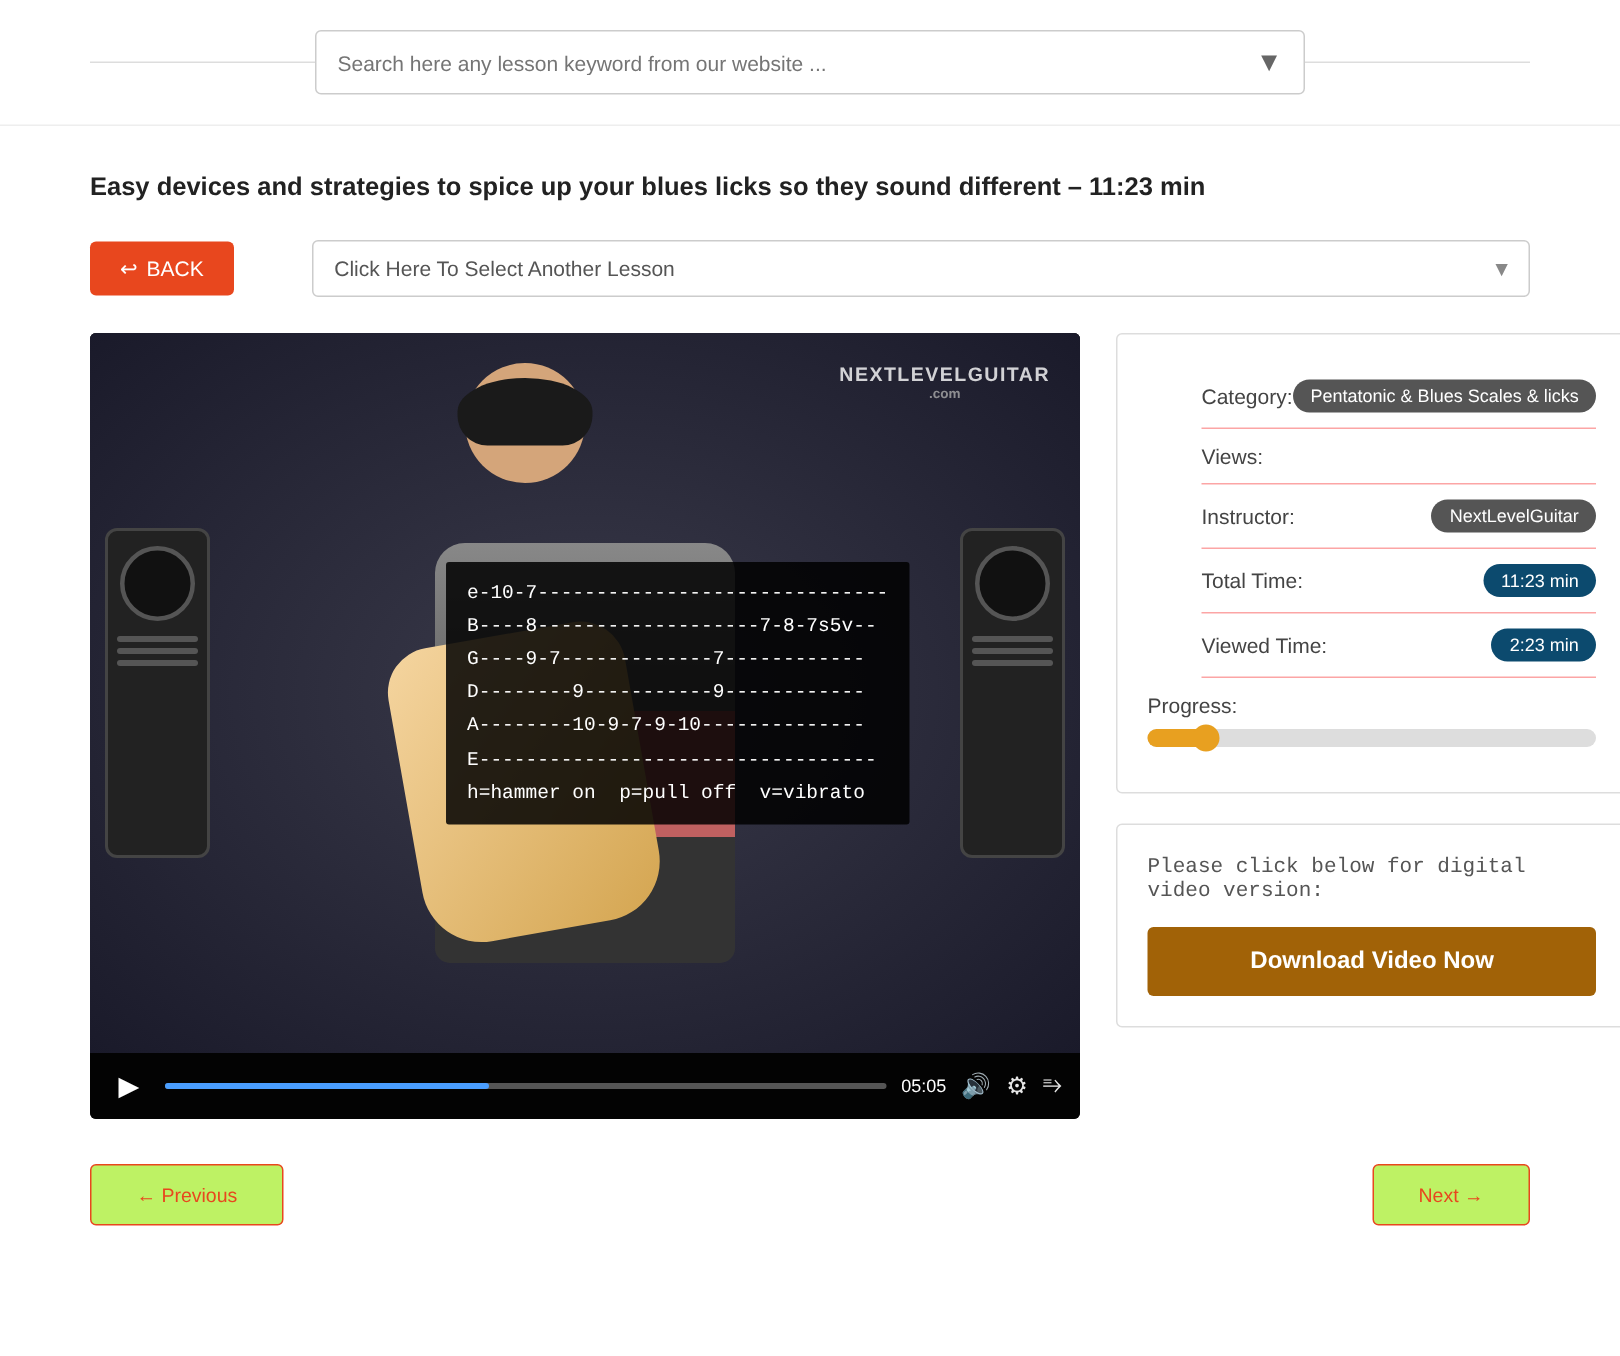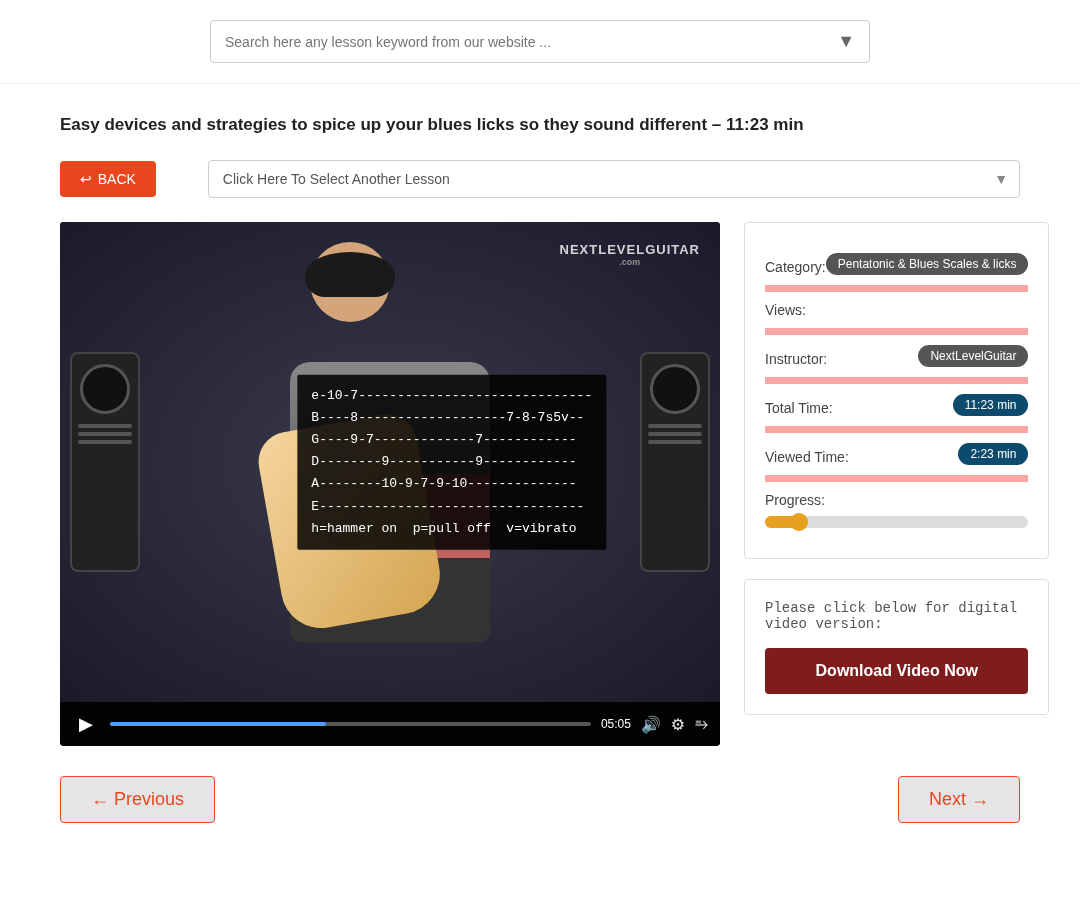--- a/index.html
+++ b/index.html
@@ -10,21 +10,20 @@
       font-size: 14px;
     }
 
     
     .header {
       display: flex;
       align-items: center;
       justify-content: center;
       padding: 20px 60px;
       border-bottom: 1px solid #eee;
-      flex-direction: column;
     }
     .search-container {
       display: flex;
       align-items: center;
       border: 1px solid #ccc;
       border-radius: 4px;
       width: 660px;
       padding: 10px 14px;
       background: #fff;
     }
@@ -318,24 +317,25 @@
       flex: 1;
     }
     .info-card {
       border: 1px solid #ddd;
       border-radius: 4px;
       padding: 20px;
       margin-bottom: 20px;
     }
     .info-row {
       display: flex;
-      align-items: flex-end;
+      align-items: center;
       justify-content: space-between;
       padding: 10px 0;
-      border-bottom: 7px solid #fca5a5;
+      border-bottom: 1px solid #fca5a5;
+      margin-left: 36px;
     }
     .info-row:last-child { border-bottom: none; }
     .info-label {
       font-size: 14px;
       color: #444;
       font-weight: 500;
     }
     .info-badge {
       background: #555;
       color: #fff;
@@ -387,44 +387,44 @@
       text-align: center;
     }
     .download-text {
       font-size: 14px;
       color: #555;
       margin-bottom: 16px;
       text-align: left;
       font-family: Liberation Mono, monospace;
     }
     .download-btn {
-      background: #7f1d1d;
+      background: #a16207;
       color: #fff;
       border: none;
       border-radius: 4px;
       padding: 14px 30px;
       font-size: 16px;
       font-weight: bold;
       cursor: pointer;
       width: 100%;
     }
 
     
     .nav-row {
       display: flex;
       justify-content: space-between;
       margin-top: 30px;
     }
     .nav-btn {
-      background: #e5e5e5;
+      background: #bef264;
       color: #e8471e;
       border: 1px solid #e8471e;
       border-radius: 4px;
       padding: 12px 30px;
-      font-size: 18px;
+      font-size: 13px;
       cursor: pointer;
       display: flex;
       align-items: center;
       gap: 8px;
     }
   </style>
 </head>
 <body>
 
 <div class="header">

